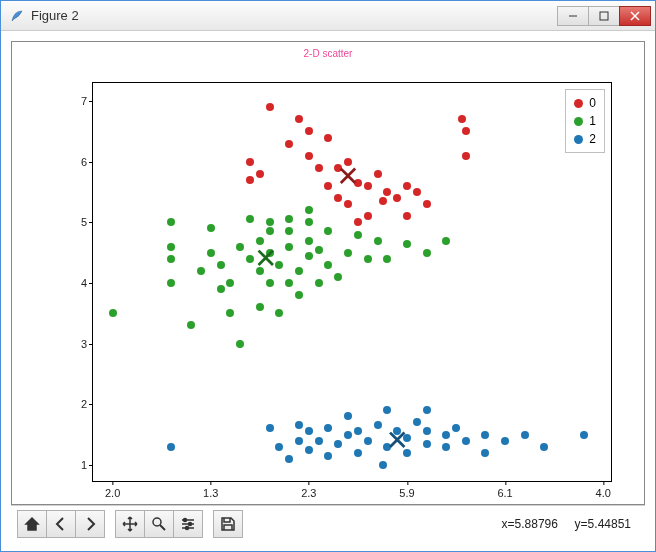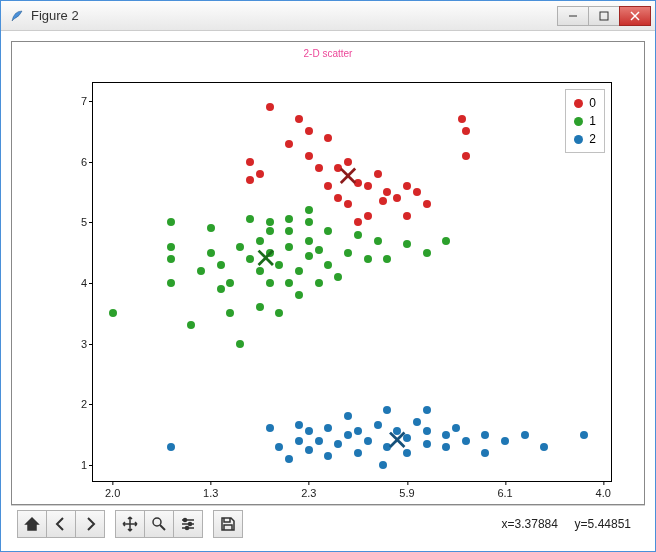--- a/index.html
+++ b/index.html
@@ -276,20 +276,20 @@
           </div>
       </div>
       <div class="tb-group">
         <div class="tb-btn">
             <svg viewBox="0 0 16 16">
               <path d="M2 2 L11 2 L14 5 L14 14 L2 14 Z M4 2 L4 6 L10 6 L10 2 M4 14 L4 9 L12 9 L12 14" stroke="#333" fill="none"></path>
             </svg>
           </div>
       </div>
       <div class="coords">
-        <span>x=3.37884</span>
+        <span>x=5.88796</span>
         &nbsp;&nbsp;&nbsp;
         <span>y=5.44851</span>
       </div>
     </div>
   </div>
 
 </div>
 
 </body></html>

